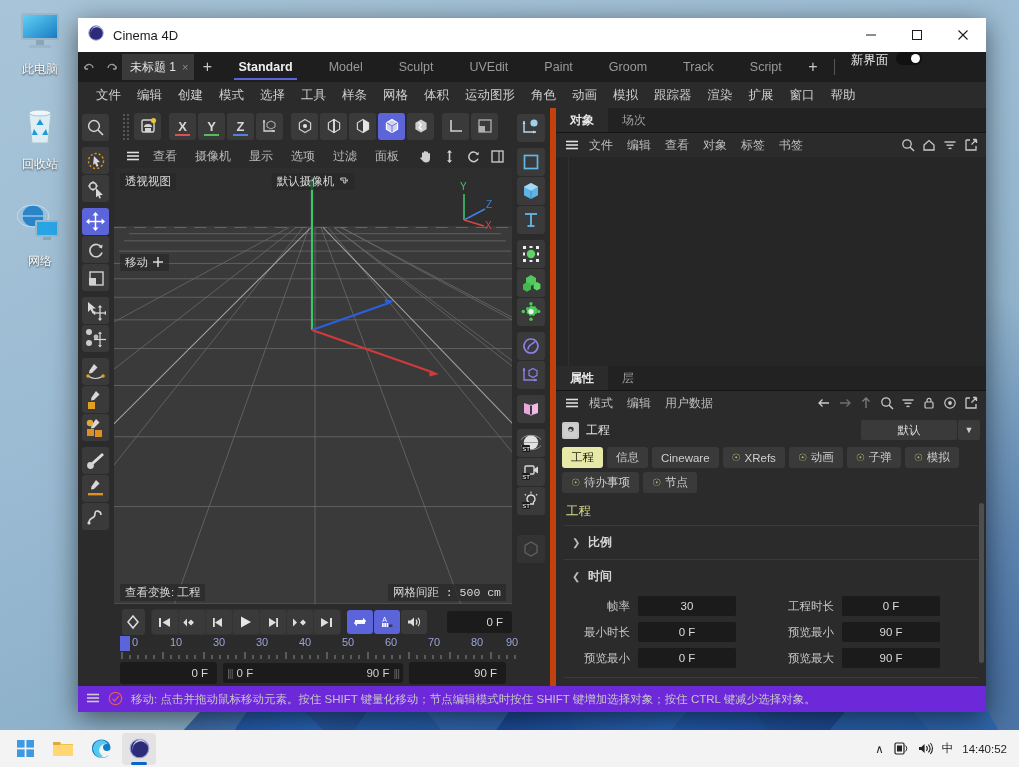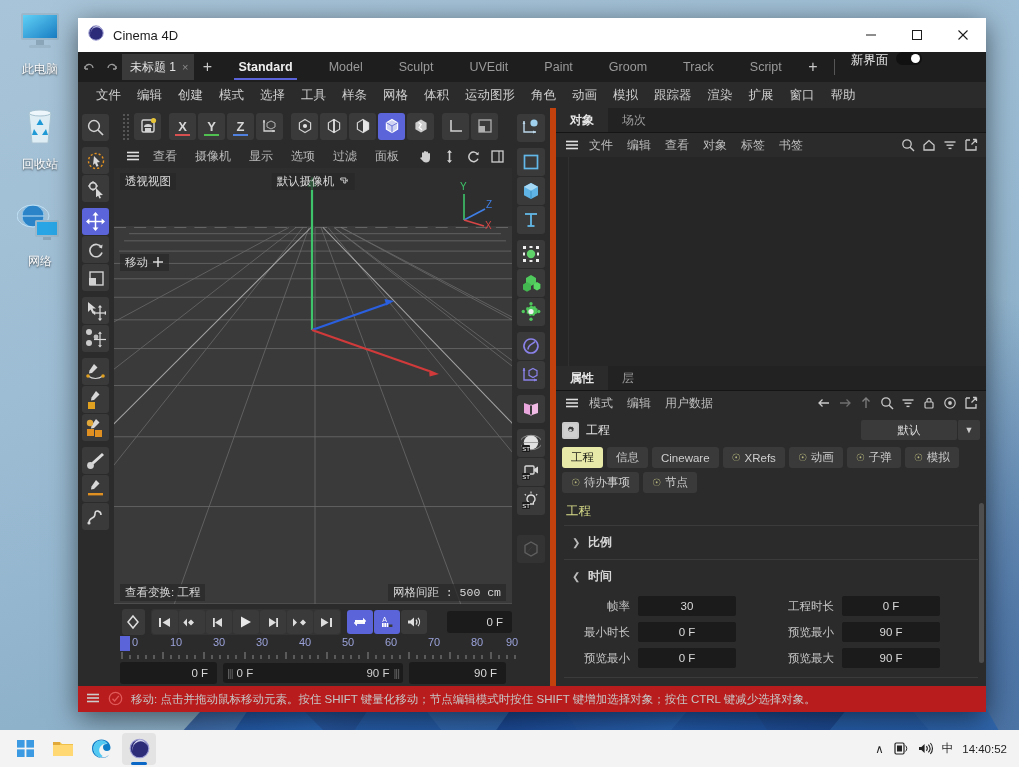--- a/index.html
+++ b/index.html
@@ -187,21 +187,21 @@
   .prop-row{display:flex;align-items:center;padding:3px 4px 3px 6px;}
   .prop-cell{display:flex;align-items:center;gap:8px;width:50%;}
   .prop-label{font-size:11.5px;color:#c4c4c4;width:62px;text-align:right;}
   .prop-input{
     flex:1;max-width:98px;height:20px;background:#1b1b1b;border-radius:2px;color:#dadada;
     font-size:11.5px;display:flex;align-items:center;justify-content:center;
   }
   #attr-sb{position:absolute;right:2px;top:6px;width:5px;height:160px;background:#4e4e4e;border-radius:3px;}
   
   #statusbar{
-    height:26px;flex:0 0 26px;background:#b91c1c;display:flex;align-items:center;
+    height:26px;flex:0 0 26px;background:#6d28d9;display:flex;align-items:center;
     gap:8px;padding-left:8px;font-size:11.5px;color:#c6c6c6;overflow:hidden;white-space:nowrap;
   }
   
   #taskbar{
     position:absolute;left:0;bottom:0;width:1019px;height:37px;background:#f3f3f3;
     display:flex;align-items:center;
   }
   #tb-apps{display:flex;align-items:center;gap:4px;padding-left:8px;}
   .tb-app{width:34px;height:32px;display:flex;align-items:center;justify-content:center;border-radius:4px;position:relative;}
   .tb-app.active{background:#e3e3e3;}

